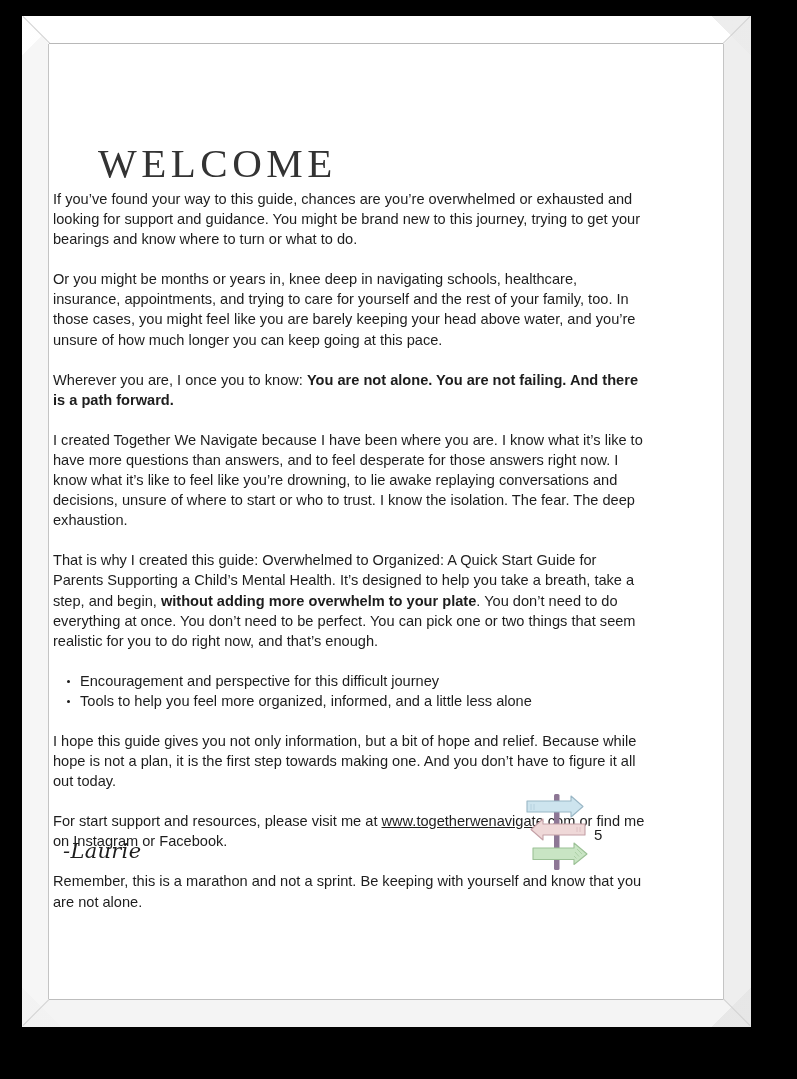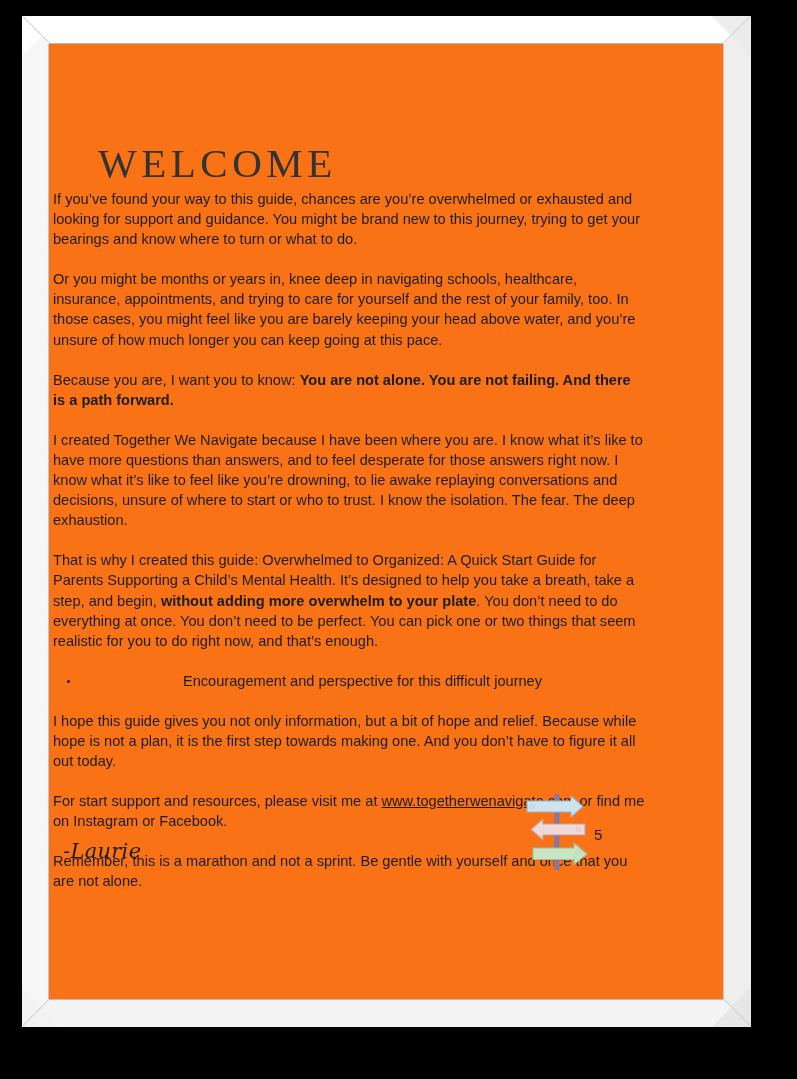--- a/index.html
+++ b/index.html
@@ -72,21 +72,21 @@
   #mitre-br { right: 0; bottom: 0; }
   #mitre-br::after { transform: rotate(45deg); }
 
   
   #page {
     position: absolute;
     left: 27px;
     top: 28px;
     width: 674px;
     height: 955px;
-    background: #f97316;
+    background: #ffffff;
     box-shadow: 0 -1px 0 0 #b8b8b8, -1px 0 0 0 #c4c4c4, 1px 0 0 0 #c4c4c4, 0 1px 0 0 #bdbdbd;
     overflow: hidden;
   }
 
   
   #doc-body {
     position: absolute;
     left: 0;
     top: 0;
     width: 674px;
@@ -120,21 +120,20 @@
   .para {
     margin: 0 0 20px 0;
   }
   .para.tight { margin-bottom: 0; }
   .para b { font-weight: 700; }
 
   ul.find-list {
     margin: 0 0 20px 0;
     padding-left: 27px;
     list-style: none;
-    text-align: center;
   }
   ul.find-list li {
     position: relative;
     line-height: 20.1px;
   }
   ul.find-list li::before {
     content: "";
     position: absolute;
     left: -13px;
     top: 9px;
@@ -191,35 +190,36 @@
     <div id="doc-body">
 
       <h1 id="page-title">WELCOME</h1>
 
       <div id="content">
 
         <p class="para">If you’ve found your way to this guide, chances are you’re overwhelmed or exhausted and looking for support and guidance. You might be brand new to this journey, trying to get your bearings and know where to turn or what to do.</p>
 
         <p class="para">Or you might be months or years in, knee deep in navigating schools, healthcare, insurance, appointments, and trying to care for yourself and the rest of your family, too. In those cases, you might feel like you are barely keeping your head above water, and you’re unsure of how much longer you can keep going at this pace.</p>
 
-        <p class="para"><span>Because you are, I want you to know: </span><b>You are not alone. You are not failing. And there is a path forward.</b></p>
+        <p class="para"><span>Wherever you are, I once you to know: </span><b>You are not alone. You are not failing. And there is a path forward.</b></p>
 
         <p class="para">I created Together We Navigate because I have been where you are. I know what it’s like to have more questions than answers, and to feel desperate for those answers right now. I know what it’s like to feel like you’re drowning, to lie awake replaying conversations and decisions, unsure of where to start or who to trust. I know the isolation. The fear. The deep exhaustion.</p>
 
         <p class="para"><span>That is why I created this guide: Overwhelmed to Organized: A Quick Start Guide for Parents Supporting a Child’s Mental Health. It’s designed to help you take a breath, take a step, and begin, </span><b>without adding more overwhelm to your plate</b><span>. You don’t need to do everything at once. You don’t need to be perfect. You can pick one or two things that seem realistic for you to do right now, and that’s enough.</span></p>
 
         <ul class="find-list">
           <li>Encouragement and perspective for this difficult journey</li>
+          <li>Tools to help you feel more organized, informed, and a little less alone</li>
         </ul>
 
         <p class="para">I hope this guide gives you not only information, but a bit of hope and relief. Because while hope is not a plan, it is the first step towards making one. And you don’t have to figure it all out today.</p>
 
         <p class="para"><span>For start support and resources, please visit me at </span><a class="site-link" href="#">www.togetherwenavigate.com</a><span> or find me on Instagram or Facebook.</span></p>
 
-        <p class="para">Remember, this is a marathon and not a sprint. Be gentle with yourself and once that you are not alone.</p>
+        <p class="para">Remember, this is a marathon and not a sprint. Be keeping with yourself and know that you are not alone.</p>
 
       </div>
 
       <div id="signature">-Laurie</div>
 
       <div id="page-number">5</div>
 
       <div id="signpost-icon">
         <svg viewBox="0 0 72 80" width="72" height="80" aria-hidden="true">
           <rect x="33" y="2" width="5.5" height="76" rx="1.5" fill="#8d7795"></rect>

